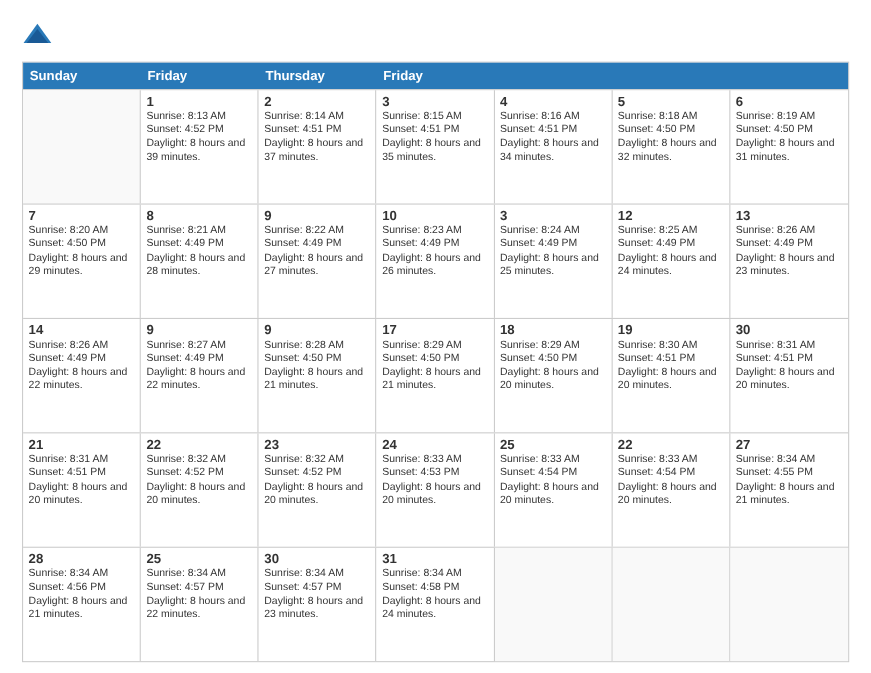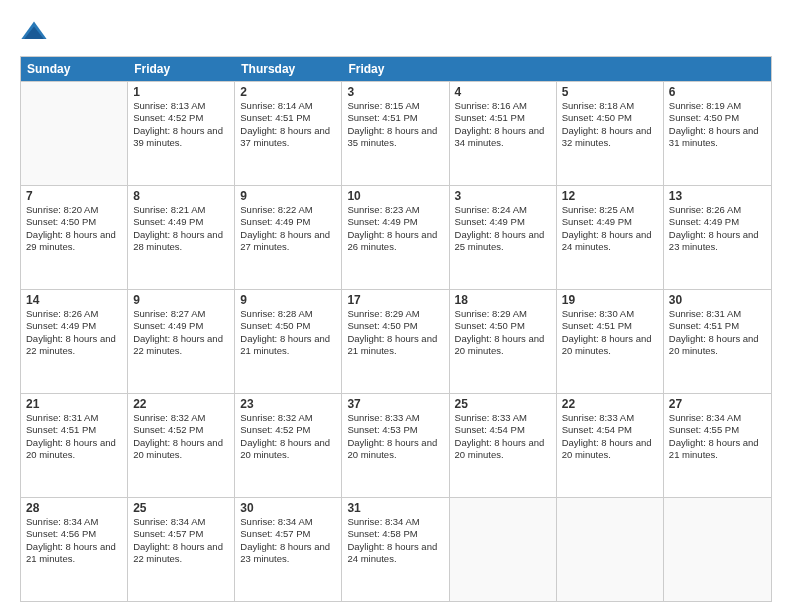--- a/index.html
+++ b/index.html
@@ -236,21 +236,21 @@
           </div>
           <div class="cal-cell">
             <div class="cell-day">22</div>
             <div class="cell-info">Sunrise: 8:32 AM<br>Sunset: 4:52 PM<br>Daylight: 8 hours and 20 minutes.</div>
           </div>
           <div class="cal-cell">
             <div class="cell-day">23</div>
             <div class="cell-info">Sunrise: 8:32 AM<br>Sunset: 4:52 PM<br>Daylight: 8 hours and 20 minutes.</div>
           </div>
           <div class="cal-cell">
-            <div class="cell-day">37</div>
+            <div class="cell-day">24</div>
             <div class="cell-info">Sunrise: 8:33 AM<br>Sunset: 4:53 PM<br>Daylight: 8 hours and 20 minutes.</div>
           </div>
           <div class="cal-cell">
             <div class="cell-day">25</div>
             <div class="cell-info">Sunrise: 8:33 AM<br>Sunset: 4:54 PM<br>Daylight: 8 hours and 20 minutes.</div>
           </div>
           <div class="cal-cell">
             <div class="cell-day">22</div>
             <div class="cell-info">Sunrise: 8:33 AM<br>Sunset: 4:54 PM<br>Daylight: 8 hours and 20 minutes.</div>
           </div>

